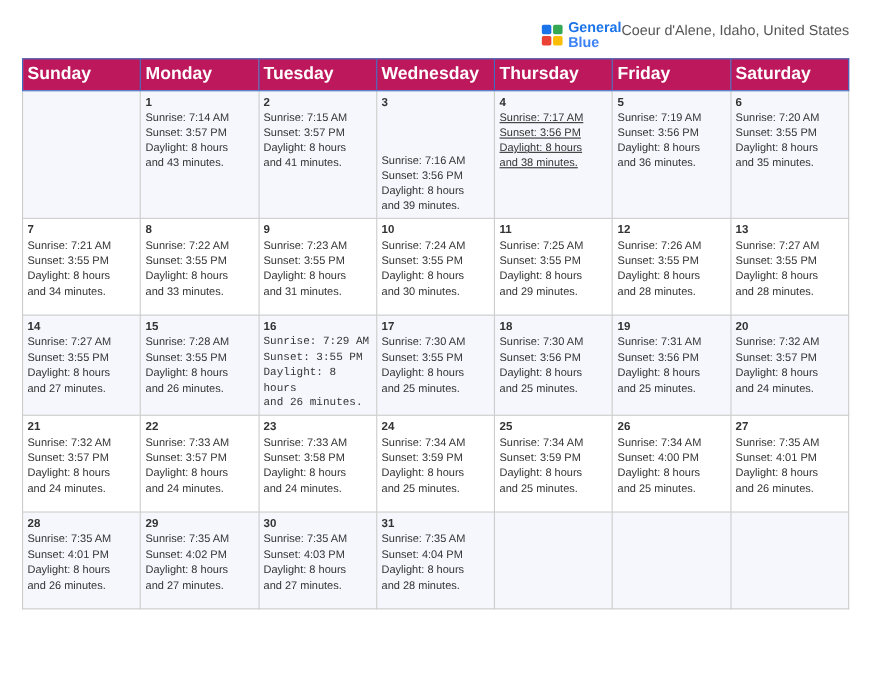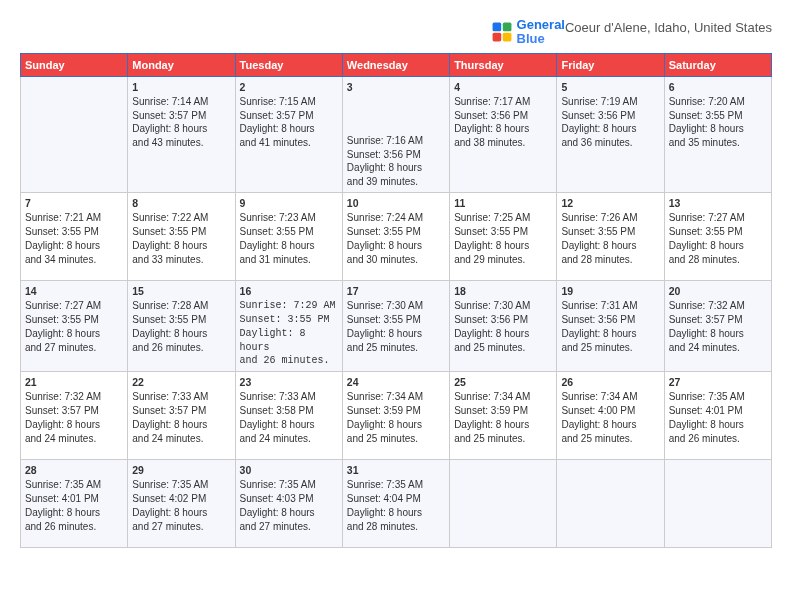--- a/index.html
+++ b/index.html
@@ -54,25 +54,25 @@
       color: #555;
       margin-top: 2px;
     }
     .calendar {
       width: 100%;
       border-collapse: collapse;
       table-layout: fixed;
       font-size: 9.5px;
     }
     .calendar thead th {
-      background: #ef4444;
+      background: #be185d;
       color: #fff;
       padding: 5px 4px;
       text-align: left;
-      font-size: 11px;
+      font-size: 16px;
       font-weight: bold;
       border: 1px solid #3f6bbf;
     }
     .calendar tbody td {
       border: 1px solid #ccc;
       vertical-align: top;
       padding: 3px 4px;
       height: 88px;
       color: #333;
       line-height: 1.35;
@@ -151,21 +151,21 @@
           </td>
           <td>
             <span class="day-num">3</span>
             <div class="cell-text" style="white-space: pre-line; margin-top: 40px;">Sunrise: 7:16 AM
 Sunset: 3:56 PM
 Daylight: 8 hours
 and 39 minutes.</div>
           </td>
           <td>
             <span class="day-num">4</span>
-            <div class="cell-text" style="white-space: pre-line;">Sunrise: 7:17 AM
+            <div class="cell-text" style="white-space: pre-line; text-decoration: underline;">Sunrise: 7:17 AM
 Sunset: 3:56 PM
 Daylight: 8 hours
 and 38 minutes.</div>
           </td>
           <td>
             <span class="day-num">5</span>
             <div class="cell-text" style="white-space: pre-line;">Sunrise: 7:19 AM
 Sunset: 3:56 PM
 Daylight: 8 hours
 and 36 minutes.</div>

